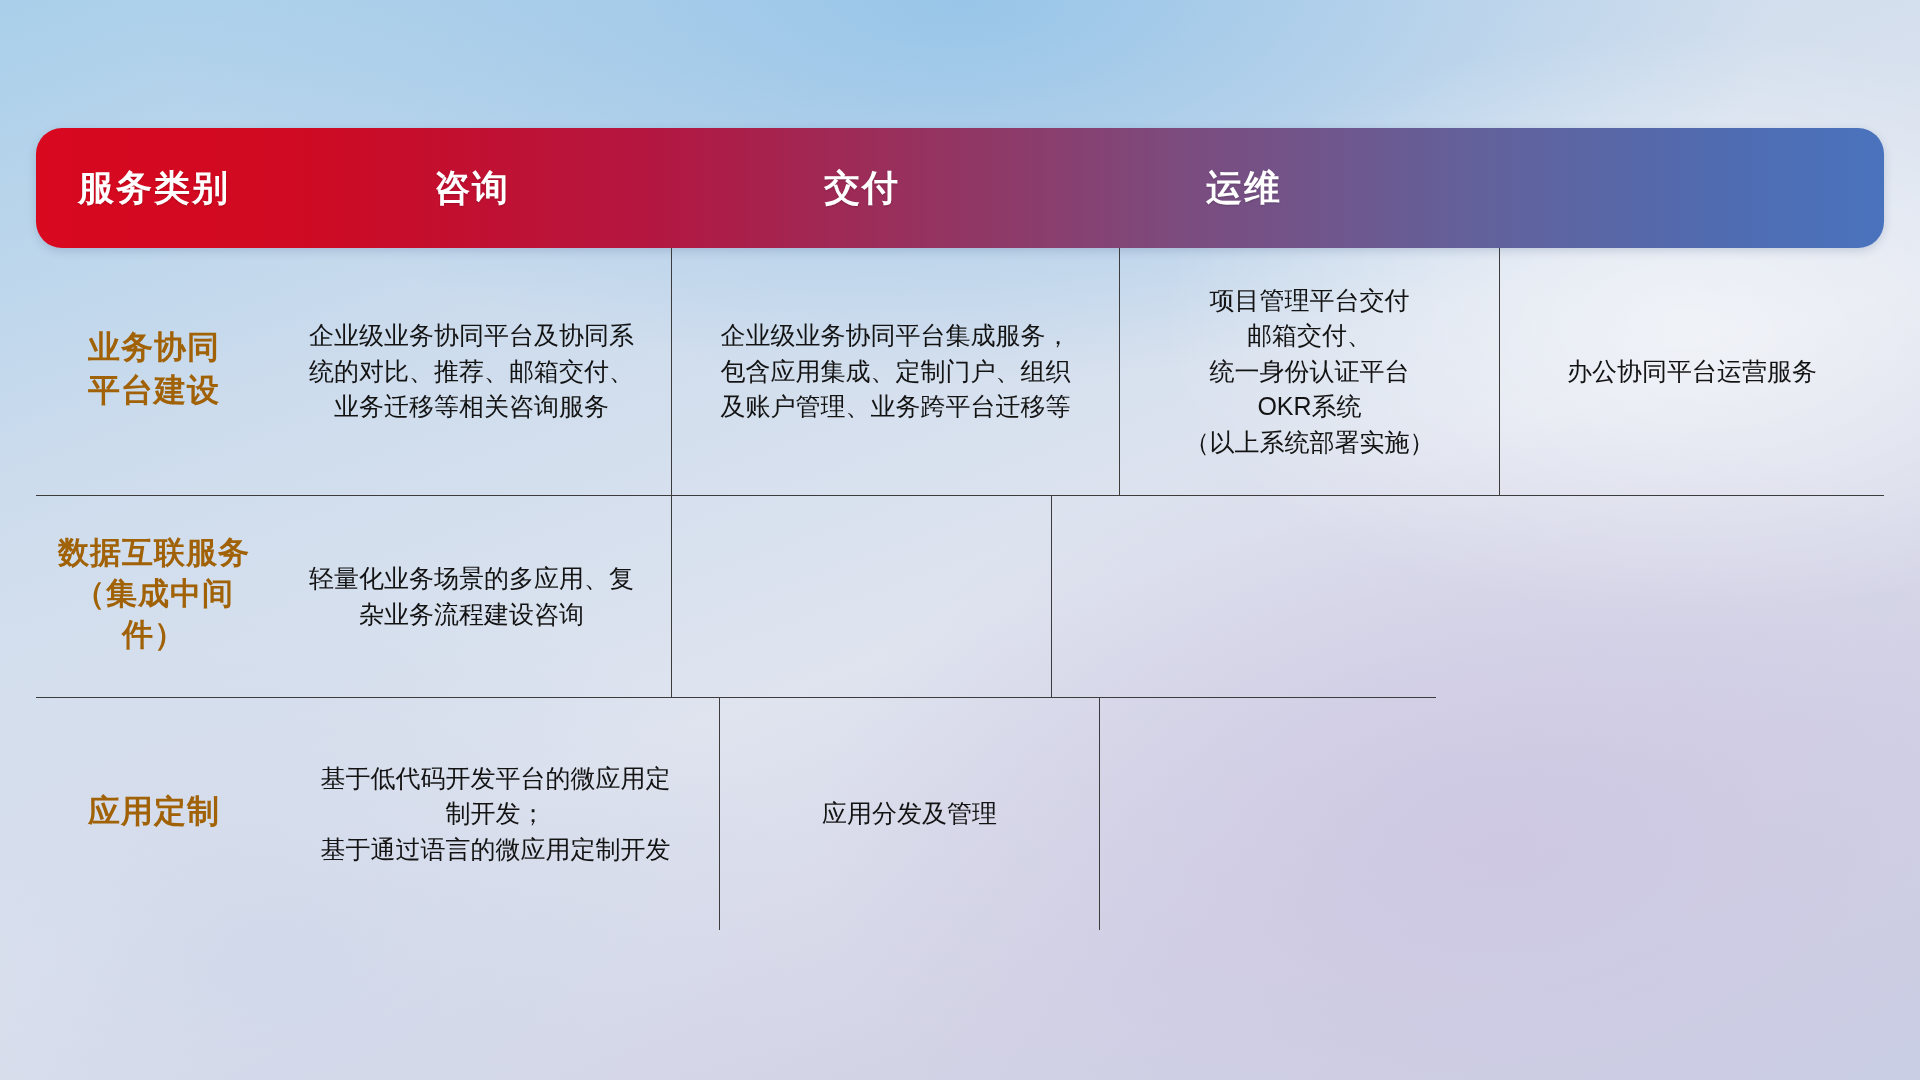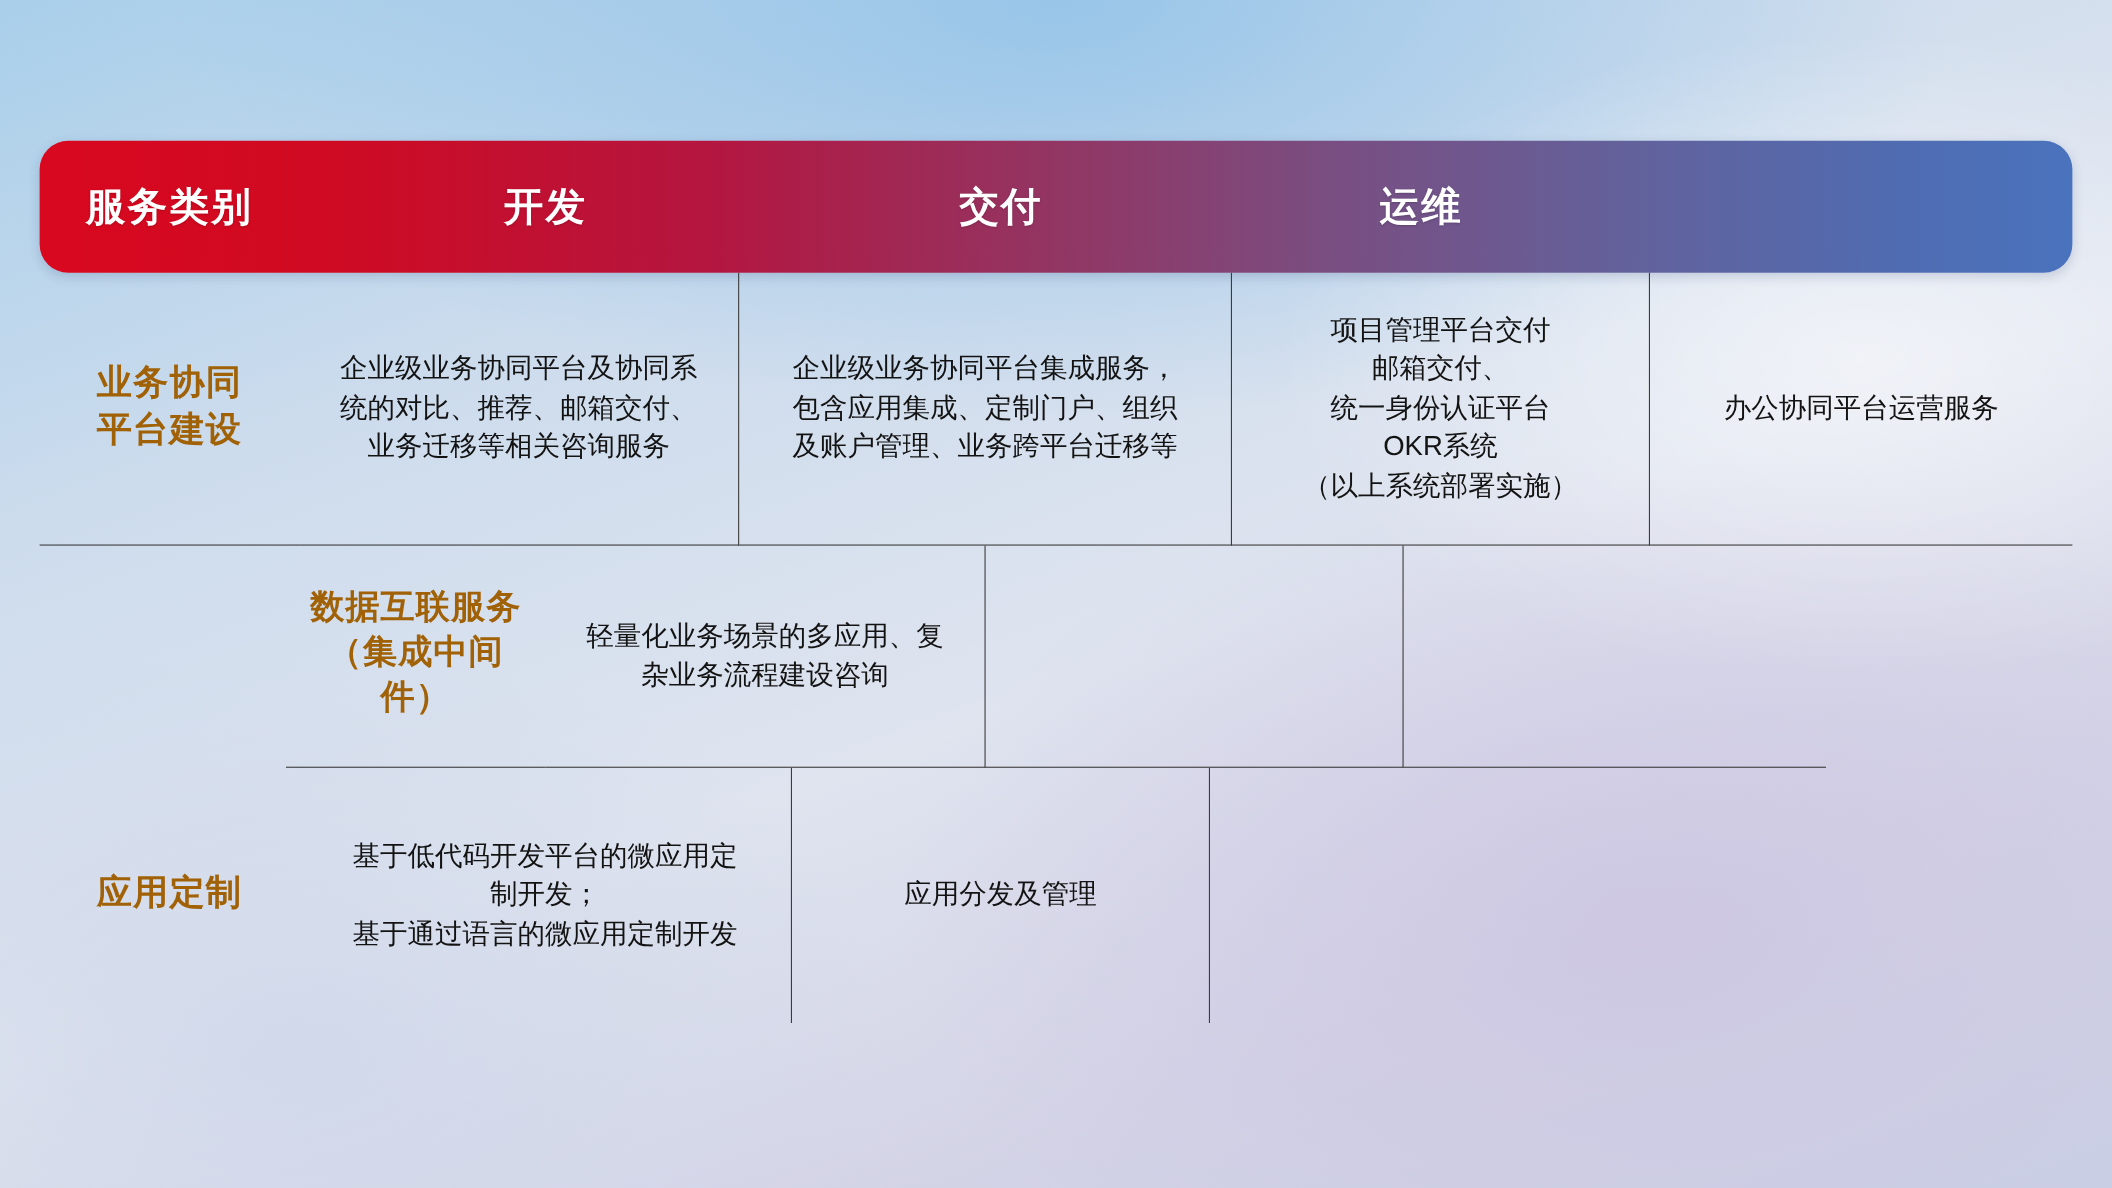--- a/index.html
+++ b/index.html
@@ -50,21 +50,21 @@
     color:#ffffff;font-weight:bold;font-size:36px;letter-spacing:2px;
     text-shadow:0 1px 2px rgba(0,0,0,0.18);
   }
 
   
   .tbody{
     position:relative;
   }
   .trow{display:flex;}
   .trow.r1{height:248px;}
-  .trow.r2{height:202px;justify-content:center;}
+  .trow.r2{height:202px;}
   .trow.r3{height:232px;}
 
   .td{
     box-sizing:border-box;
     display:flex;align-items:center;justify-content:center;
     padding:10px 14px;
     font-size:25px;line-height:1.42;color:#131313;
     text-align:center;
     border-right:1.6px solid #3c3c3c;
     border-bottom:1.6px solid #3c3c3c;
@@ -97,21 +97,21 @@
 </style>
 </head>
 <body>
 
 <div id="bg"></div>
 
 <div id="table-wrap">
 
   <div class="thead">
     <div class="th c0">服务类别</div>
-    <div class="th c2">开发</div>
+    <div class="th c1">咨询</div>
     <div class="th c3">交付</div>
     <div class="th c4">运维</div>
   </div>
 
   <div class="tbody">
 
     <div class="trow r1">
       <div class="td cat c0">业务协同
 平台建设</div>
       <div class="td c1">企业级业务协同平台及协同系

